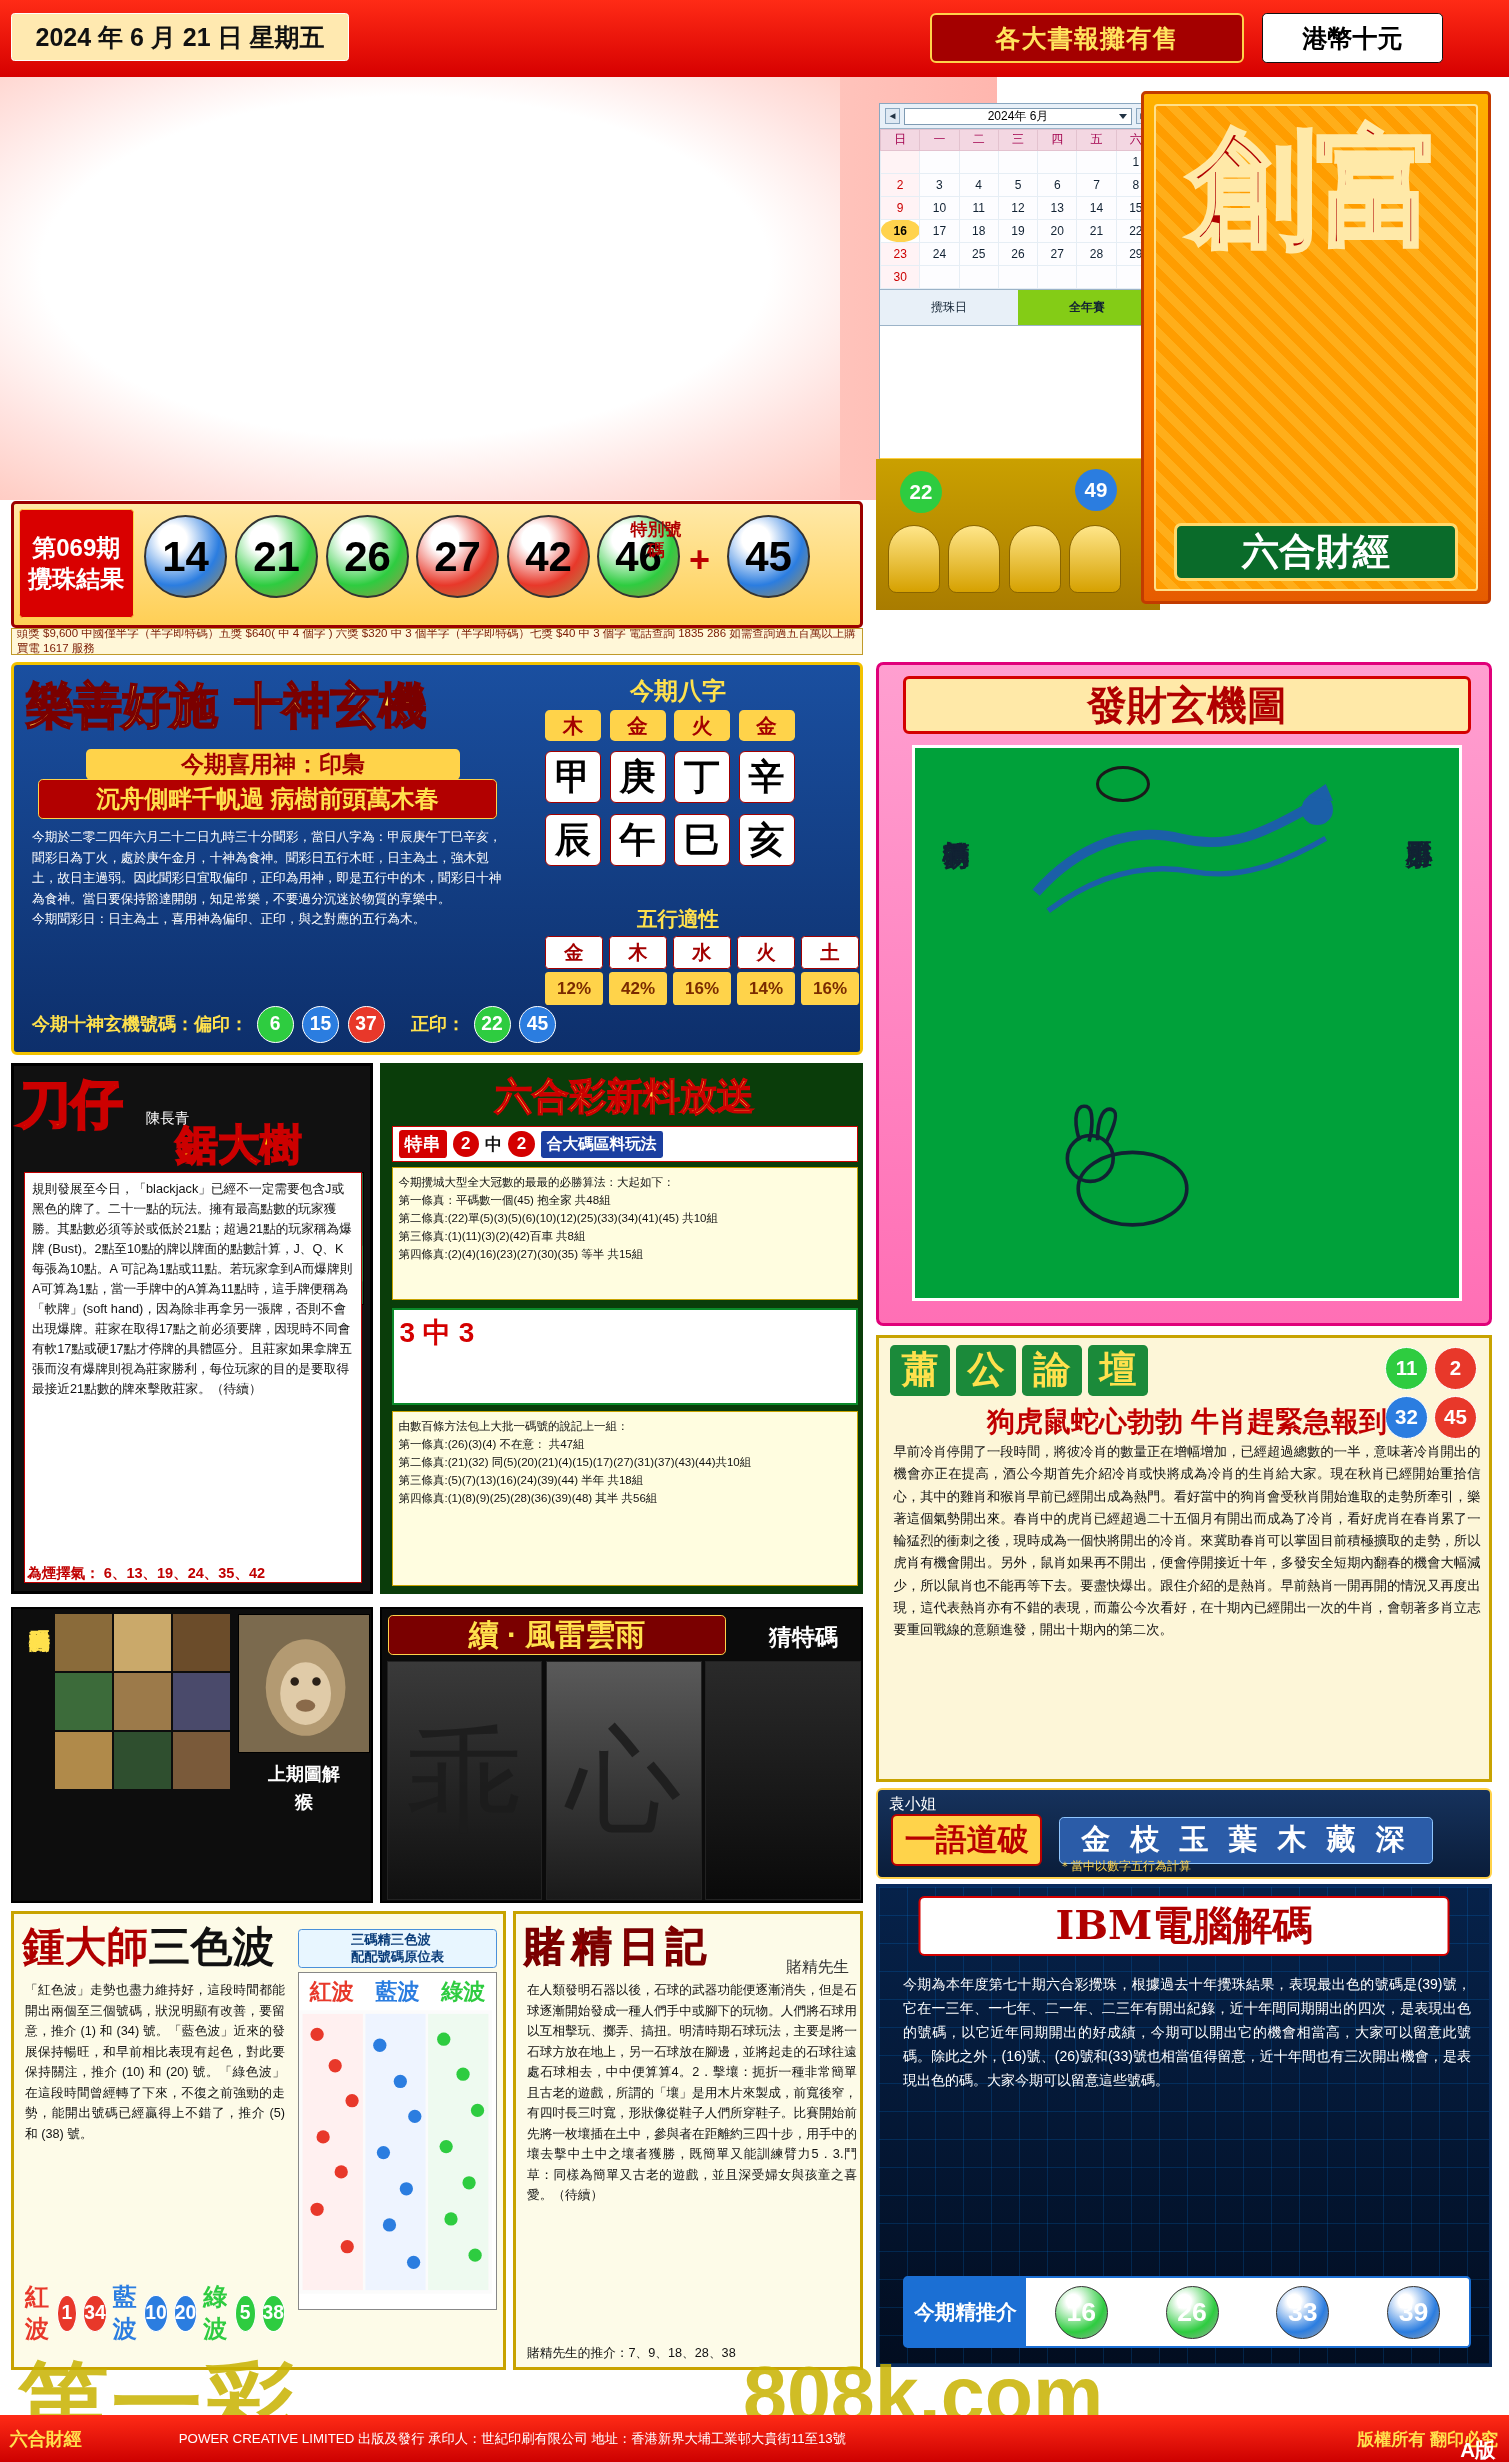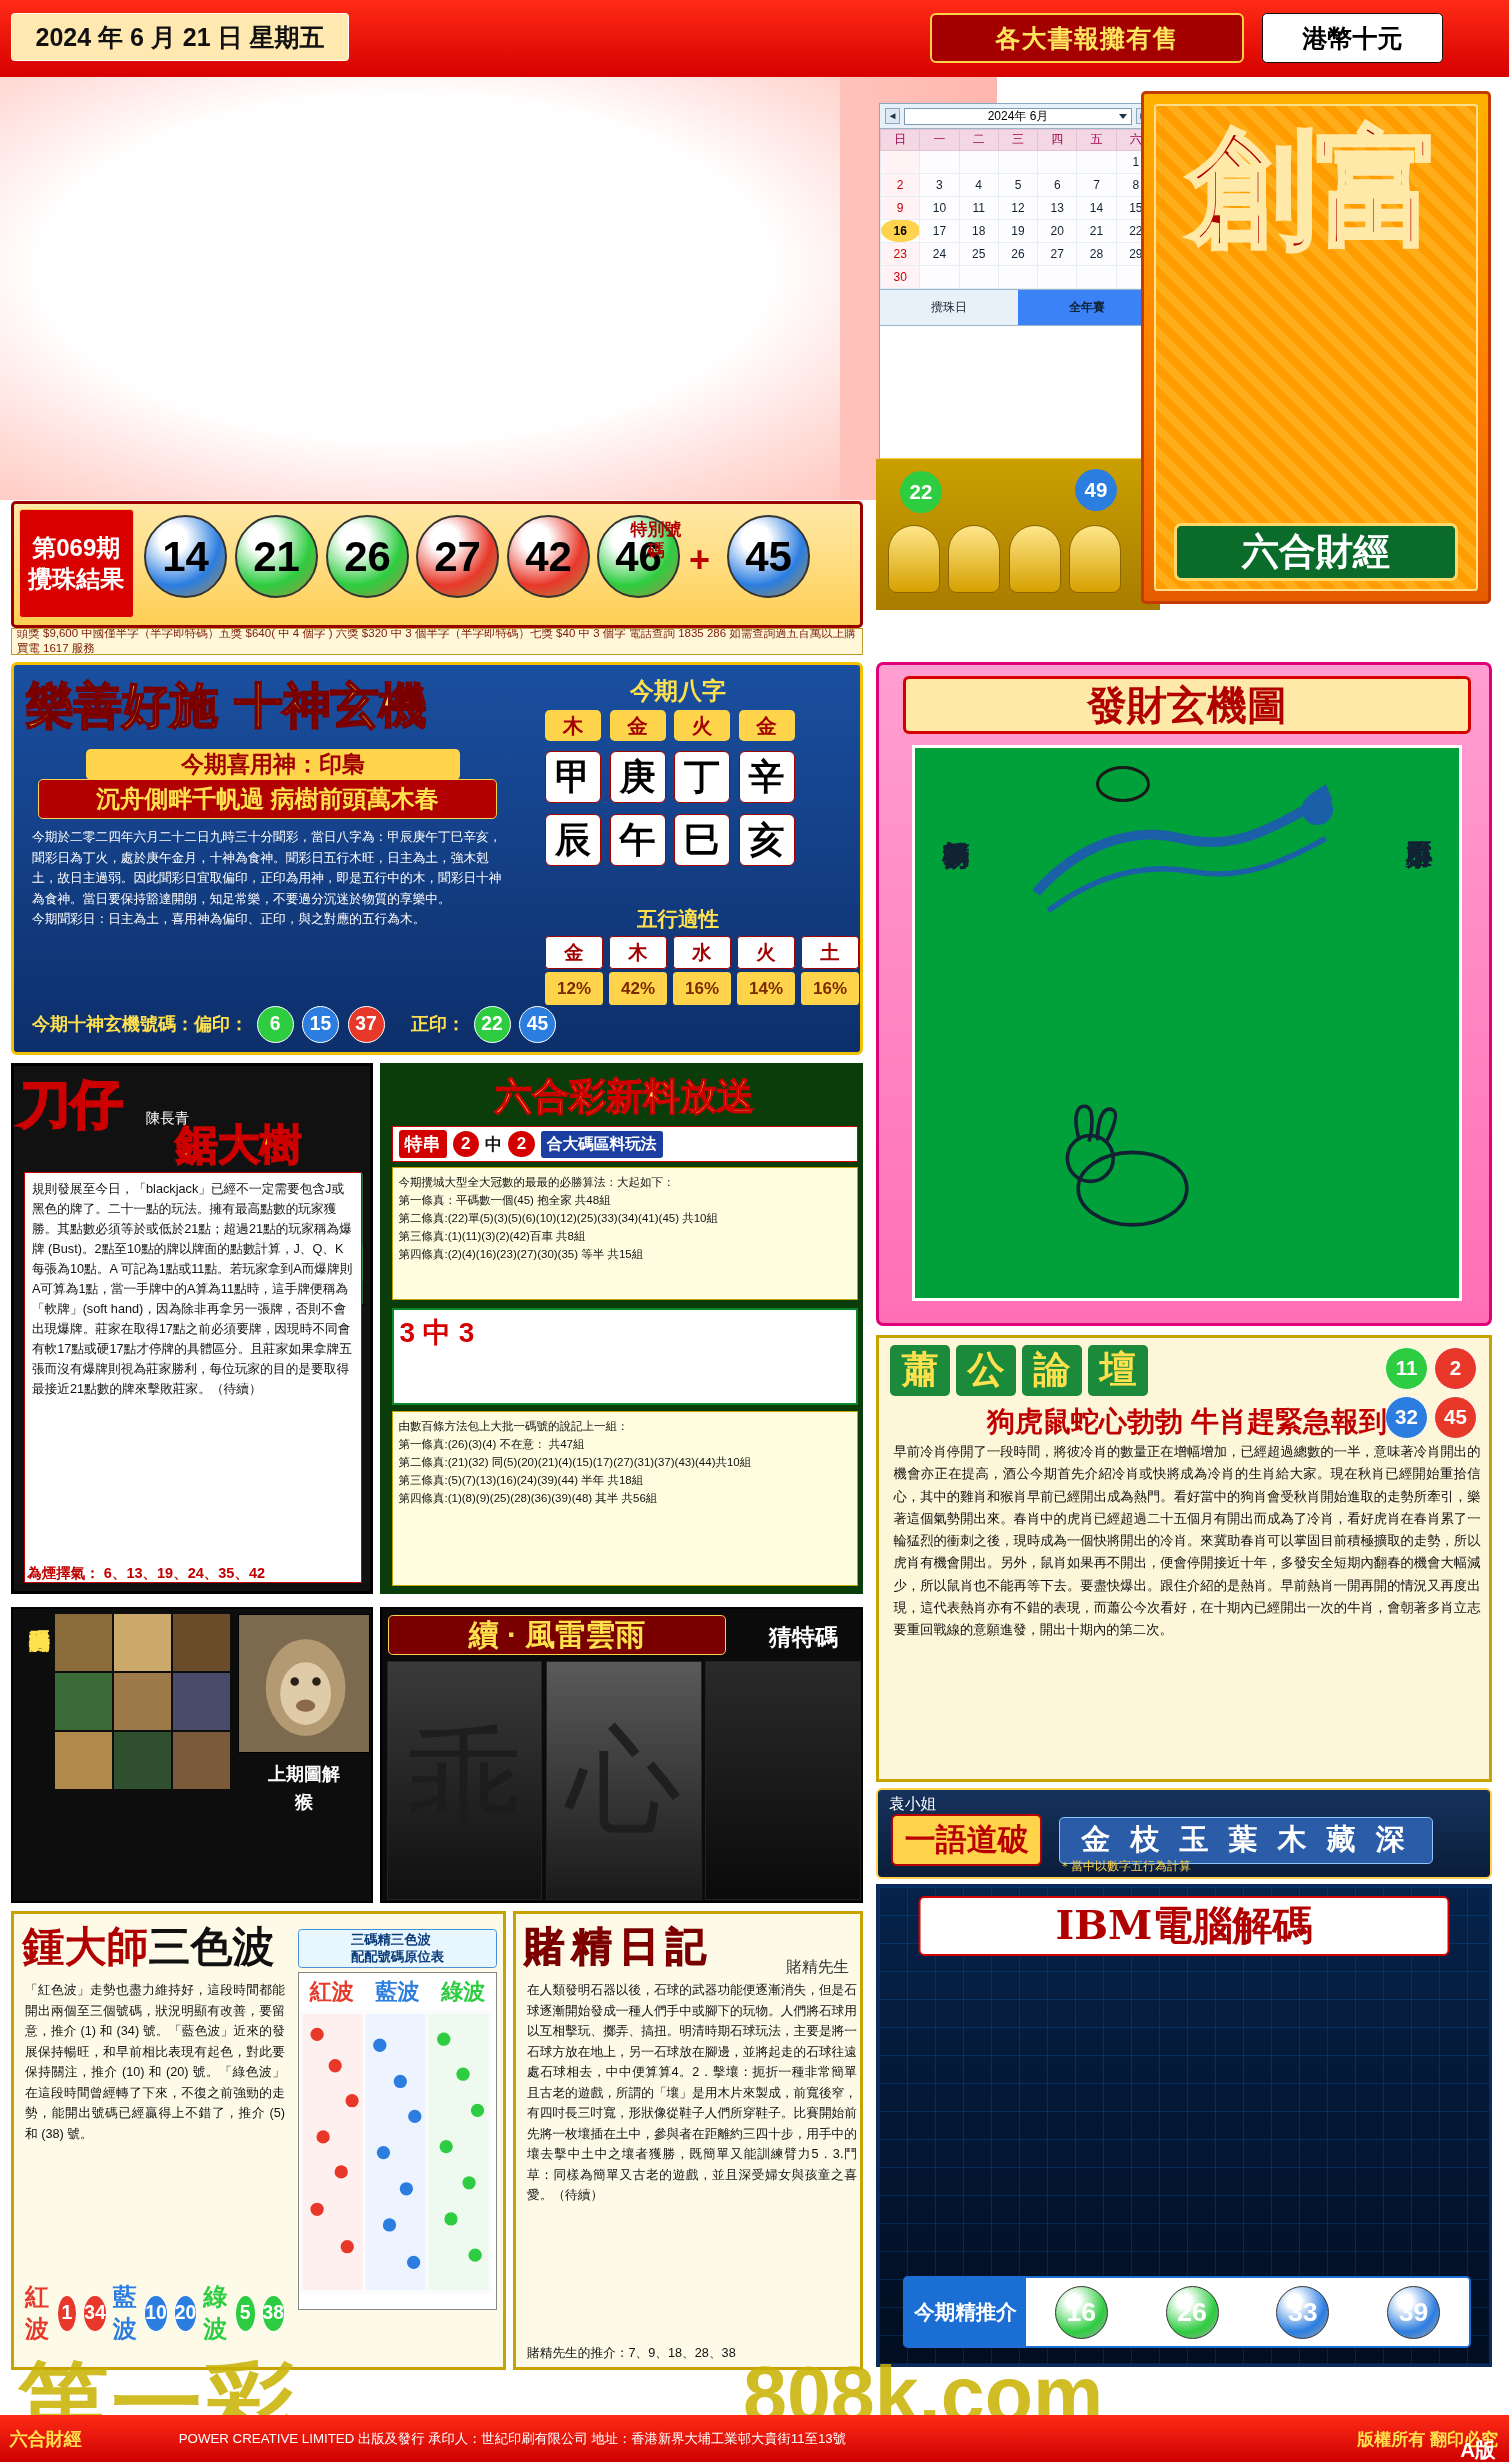--- a/index.html
+++ b/index.html
@@ -31,21 +31,21 @@
   .calnav { width:15.7px; height:15.7px; background:#dfe9f3; border:0.6px solid #8aa7c0; font-size:9.7px; line-height:14.5px; text-align:center; color:#234;}
   #calsel { flex:1; height:17px; background:#ffffff; border:0.6px solid #7f9bb3; font-size:12px; display:flex; align-items:center; justify-content:center; position:relative;}
   #calsel .arrow { position:absolute; right:3.6px; width:0;height:0;border-left:4.2px solid transparent;border-right:4.2px solid transparent;border-top:5.4px solid #234;}
   table.cal { width:100%; border-collapse:collapse; background:#ffffff; }
   table.cal th { background:#f3d7e2; color:#a3004e; font-size:12px; height:20.5px; font-weight:normal; border:0.6px solid #e3c2cf;}
   table.cal td { width:14.2%; height:23px; text-align:center; font-size:12px; color:#123; border:0.6px solid #e6eef5; background:#fdfdff;}
   table.cal td.sun { color:#c00; background:#fff3f5;}
   table.cal td.sel { background:#ffd34d; color:#000; border-radius:50%; font-weight:bold;}
   #caltabs { display:flex; height:36px; background:#e8f0f8; border-top:0.6px solid #9bb3c8;}
   #caltabs div { flex:1; font-size:12px; display:flex; align-items:center; justify-content:center; color:#123;}
-  #caltabs div.on { background:#3b82f6; font-weight:bold;}
+  #caltabs div.on { background:#84cc16; font-weight:bold;}
   #calbody { height:133px; background:#ffffff; border-top:0.6px solid #9bb3c8;}
   #calfoot { height:30px; background:#ffcf3f; display:flex; align-items:center; justify-content:center; font-size:15.7px; font-weight:bold; color:#7a2b00;}
 
   
   #masthead { left:1141px; top:91px; width:350px; height:513px; background:linear-gradient(#ffb200,#ff7a00 60%,#e65c00);
               border:3.6px solid #c23b00; border-radius:4.8px; overflow:hidden;}
   #mh-inner { position:absolute; inset:9.7px; border:2.4px solid #ffe08a; border-radius:3.6px;
               background:repeating-linear-gradient(45deg,#ff9d00 0 8.5px,#ffae1a 8.5px 17px); }
   #mh-ch { position:absolute; left:50%; transform:translateX(-50%); top:24px; width:254px; text-align:center;
            font-size:127px; line-height:139px; font-weight:bold; color:#b00000; -webkit-text-stroke:3.6px #ffe9a8; font-family:"DejaVu Serif", serif;}
@@ -599,20 +599,21 @@
     <span class="pj-ch">記</span>
   </div>
   <div id="pj-author">賭精先生</div>
   <div id="pj-body">在人類發明石器以後，石球的武器功能便逐漸消失，但是石球逐漸開始發成一種人們手中或腳下的玩物。人們將石球用以互相擊玩、擲弄、搞扭。明清時期石球玩法，主要是將一石球方放在地上，另一石球放在腳邊，並將起走的石球往遠處石球相去，中中便算算4。2．擊壤：扼折一種非常簡單且古老的遊戲，所謂的「壤」是用木片來製成，前寬後窄，有四吋長三吋寬，形狀像從鞋子人們所穿鞋子。比賽開始前先將一枚壤插在土中，參與者在距離約三四十步，用手中的壤去擊中土中之壤者獲勝，既簡單又能訓練臂力5．3.鬥草：同樣為簡單又古老的遊戲，並且深受婦女與孩童之喜愛。（待續）</div>
   <div id="pj-foot">賭精先生的推介：7、9、18、28、38</div>
 </div>
 
 <div class="abs" id="panelK">
   <div id="pk-circuit"></div>
   <div id="pk-title">IBM電腦解碼</div>
+  <div id="pk-body">今期為本年度第七十期六合彩攪珠，根據過去十年攪珠結果，表現最出色的號碼是(39)號，它在一三年、一七年、二一年、二三年有開出紀錄，近十年間同期開出的四次，是表現出色的號碼，以它近年同期開出的好成績，今期可以開出它的機會相當高，大家可以留意此號碼。除此之外，(16)號、(26)號和(33)號也相當值得留意，近十年間也有三次開出機會，是表現出色的碼。大家今期可以留意這些號碼。</div>
   <div id="pk-rec">
     <div id="pk-rec-tag">今期精推介</div>
     <div id="pk-balls">
       <div class="kball" style="--c:#2ecc40;">16</div>
       <div class="kball" style="--c:#2ecc40;">26</div>
       <div class="kball" style="--c:#2b7de0;">33</div>
       <div class="kball" style="--c:#2b7de0;">39</div>
     </div>
   </div>
 </div>

